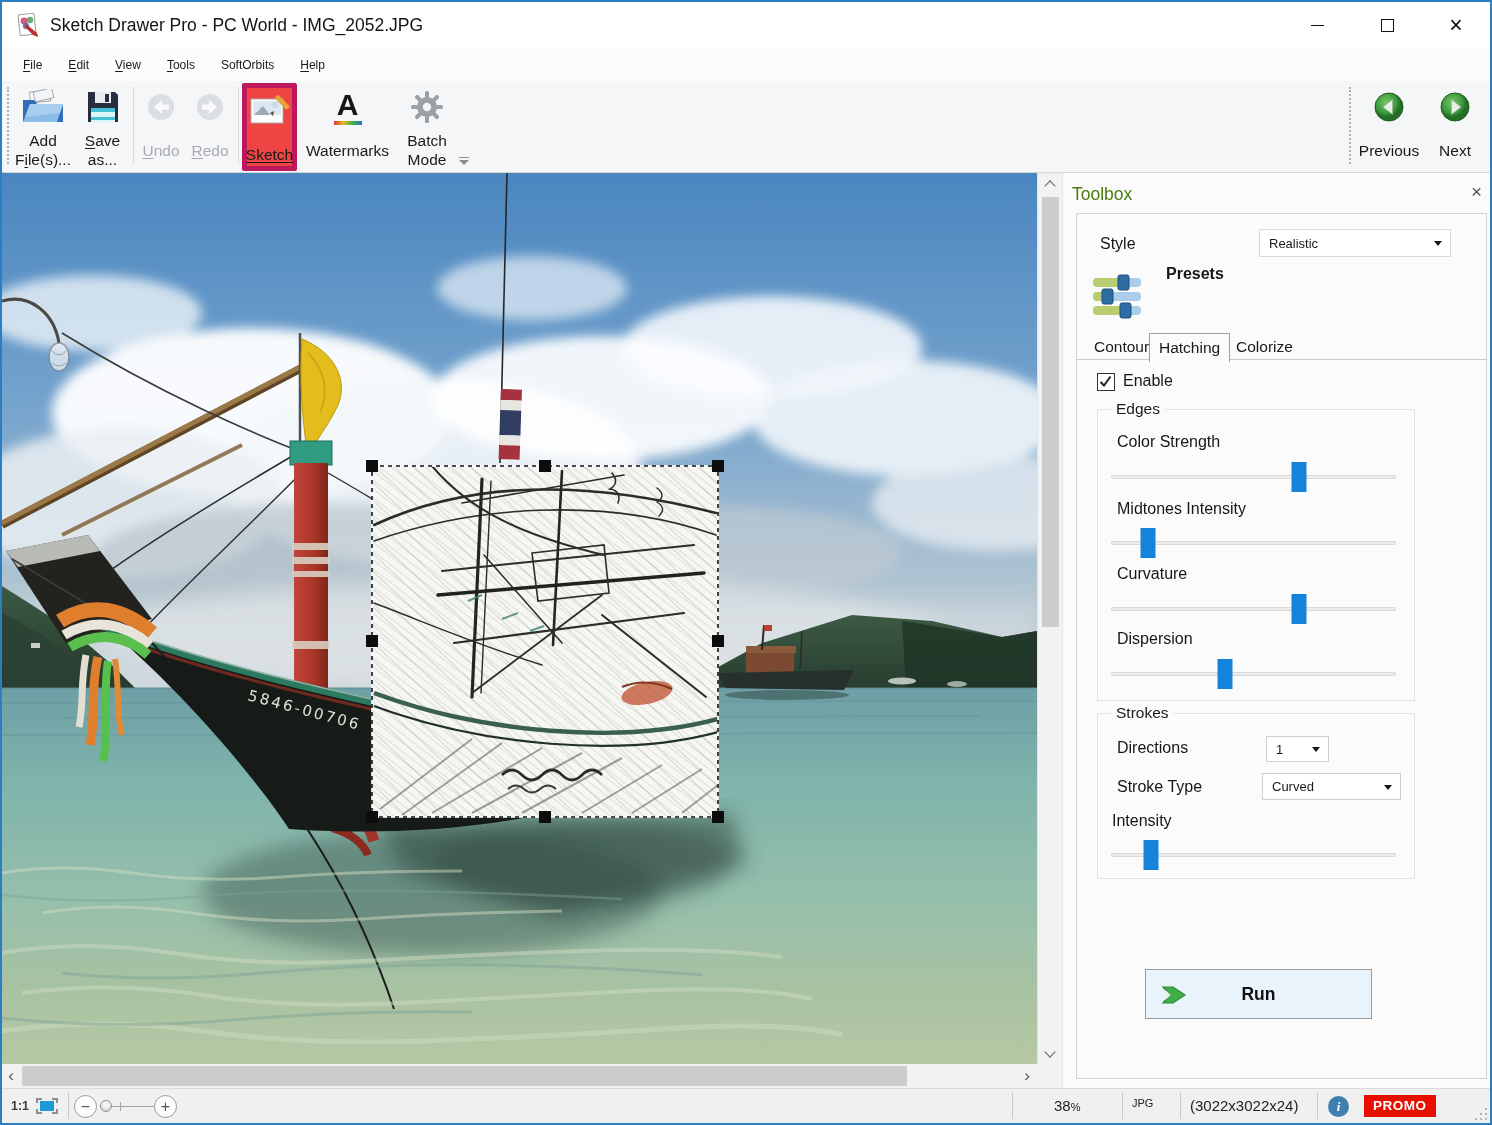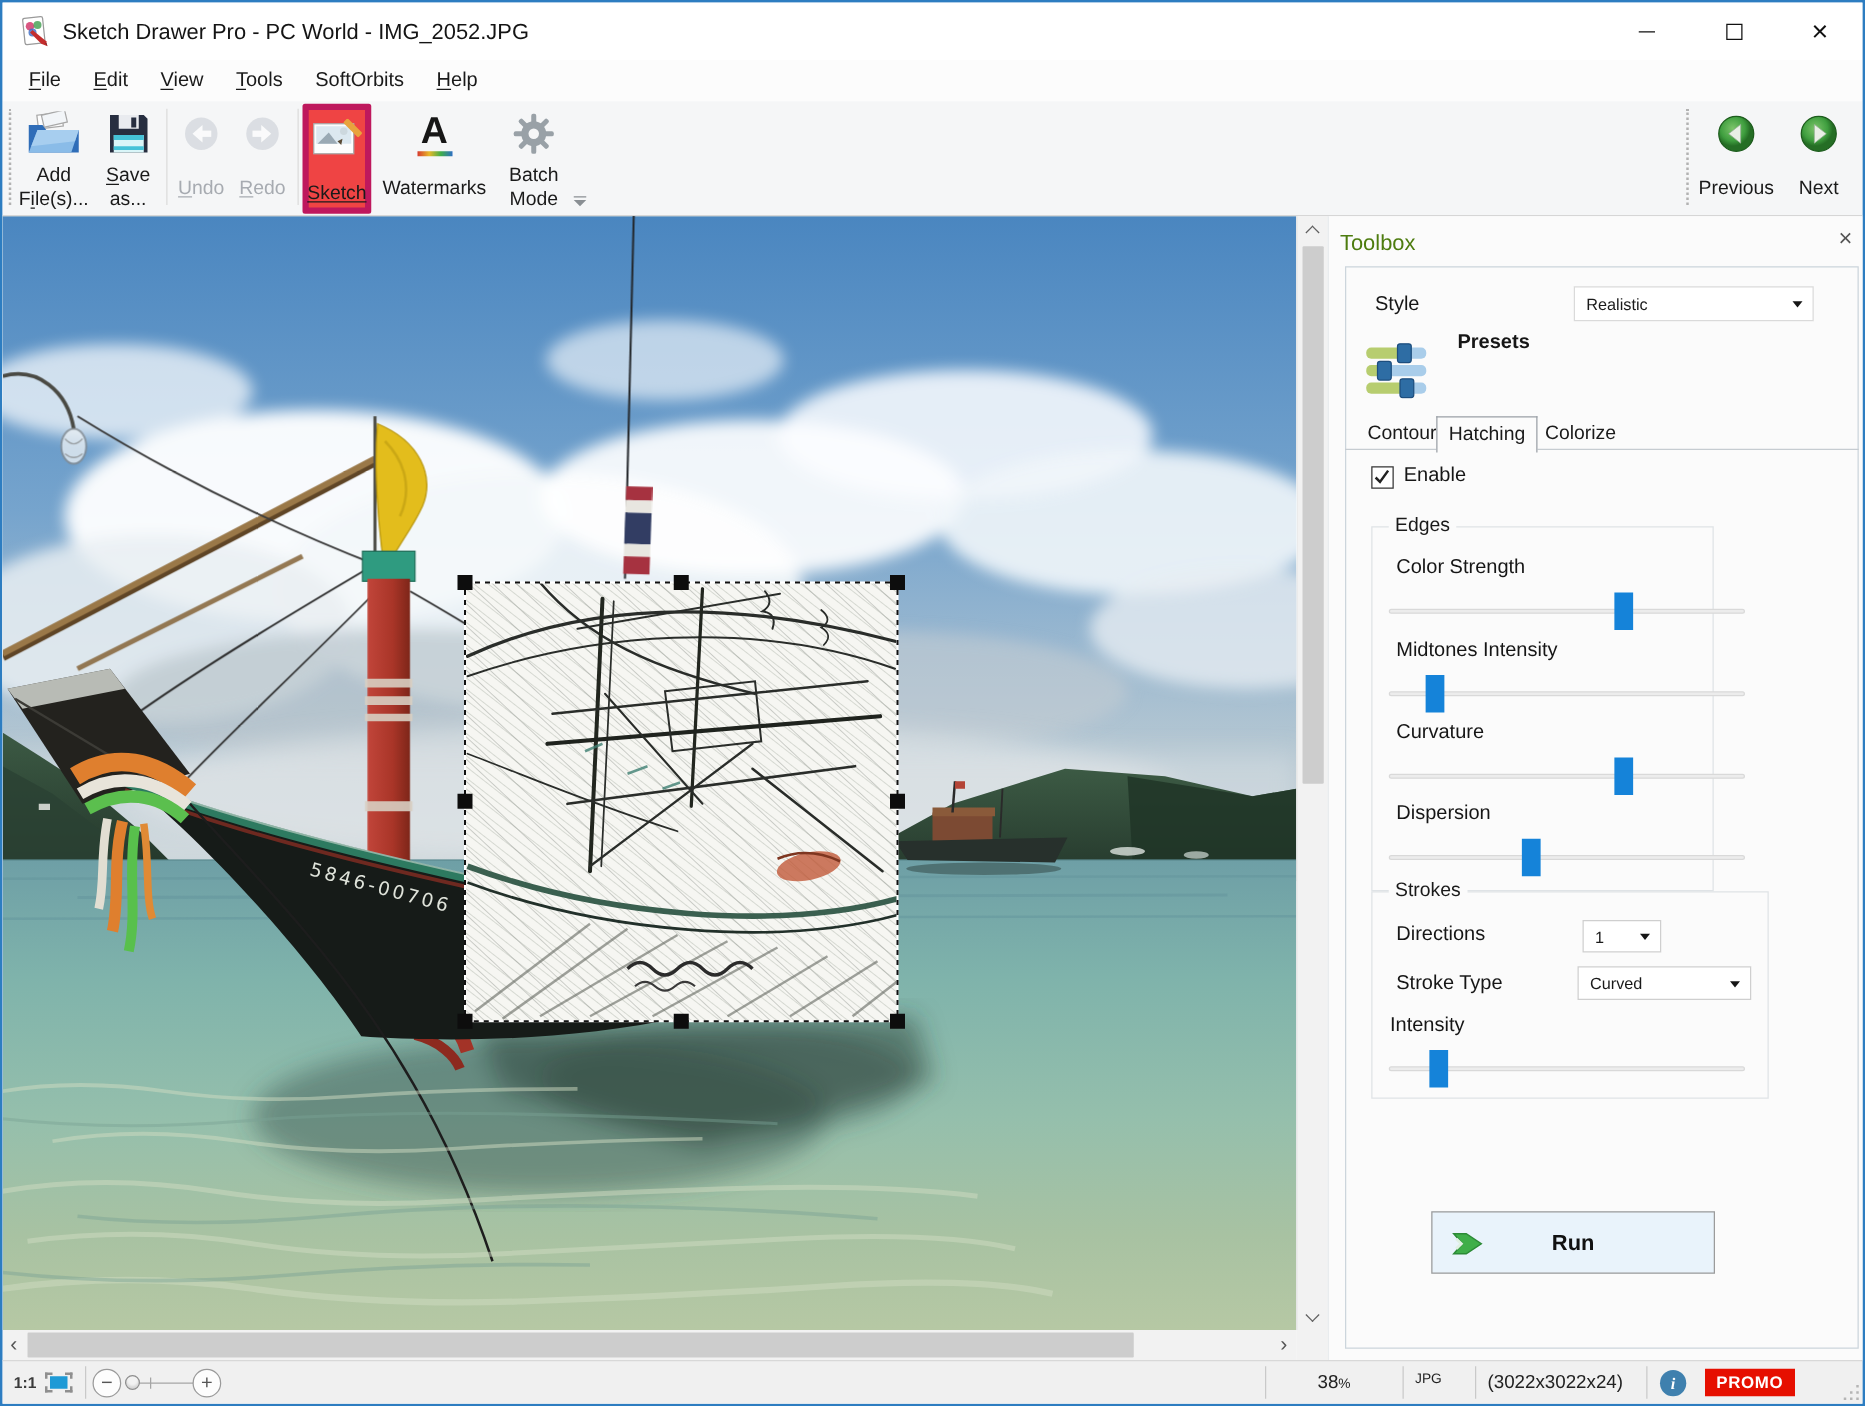--- a/index.html
+++ b/index.html
@@ -12,21 +12,21 @@
   .titlebar{position:absolute;left:0;top:0;right:0;height:46px;background:#fff;}
   .app-ico{position:absolute;left:13px;top:10px;width:26px;height:26px;}
   .title-text{position:absolute;left:48px;top:0;height:46px;line-height:46px;font-size:17.5px;color:#141414;}
   .wc{position:absolute;top:0;width:60px;height:46px;display:flex;align-items:center;justify-content:center;}
   .wc-min i{display:block;width:13px;border-top:1.6px solid #111;}
   .wc-max i{display:block;width:13px;height:13px;border:1.4px solid #111;}
   .wc-close{font-size:23px;color:#111;font-weight:400;}
 
   
   .menubar{position:absolute;left:0;top:46px;right:0;height:33px;background:#fcfcfc;display:flex;align-items:center;padding-left:8px;}
-  .menu-item{padding:4px 13px;font-size:16px;cursor:default;}
+  .menu-item{padding:4px 13px;font-size:12px;cursor:default;}
   .mn{text-decoration:underline;text-underline-offset:2px;}
 
   
   .toolbar{position:absolute;left:0;top:79px;right:0;height:92px;background:#f5f6f7;border-bottom:1px solid #d6d6d6;}
   .tb-handle{position:absolute;top:6px;bottom:8px;width:0;border-left:2px dotted #b2b2b2;}
   .tb-sep{position:absolute;top:6px;bottom:8px;width:0;border-left:1px solid #dcdcdc;}
   .tb-btn{position:absolute;top:2px;height:88px;text-align:center;font-size:15.5px;border:1px solid transparent;border-radius:2px;}
   .tb-btn.sel{background:#ef4444;border:5px solid #be185d;}
   .tb-ico{height:46px;display:flex;align-items:center;justify-content:center;}
   .tb-lbl{height:40px;display:flex;flex-direction:column;align-items:center;justify-content:center;line-height:19px;white-space:nowrap;}
@@ -569,21 +569,21 @@
     <div class="tab active" style="left:86px;"><span>Hatching</span></div>
     <div class="tab" style="left:164px;"><span>Colorize</span></div>
 
     <div class="cbx" style="left:34px;top:200px;">
       <svg width="15" height="15" viewBox="0 0 15 15">
         <polyline points="2.5,8 6,11.5 12.5,2.5" fill="none" stroke="#222" stroke-width="2"></polyline>
       </svg>
     </div>
     <span class="lbl" style="left:60px;top:199px;">Enable</span>
 
-    <div class="grp" style="left:34px;top:236px;width:274px;height:292px;margin-top:12px;">
+    <div class="grp" style="left:34px;top:236px;width:318px;height:292px;">
       <span class="grp-title">Edges</span>
 
       <span class="lbl" style="left:19px;top:23px;">Color Strength</span>
       <div class="slider" style="left:13px;top:52px;width:285px;">
         <div class="track"></div>
         <div class="thumb" style="left: 66%;"></div>
       </div>
 
       <span class="lbl" style="left:19px;top:90px;">Midtones Intensity</span>
       <div class="slider" style="left:13px;top:118px;width:285px;">

